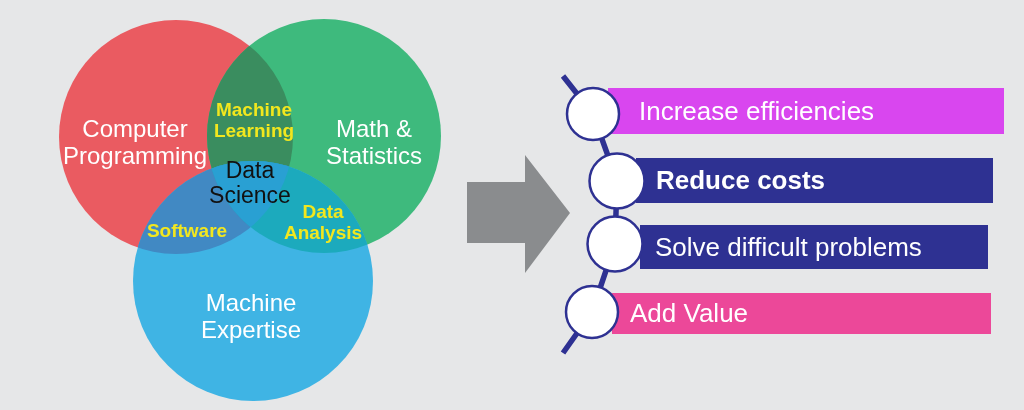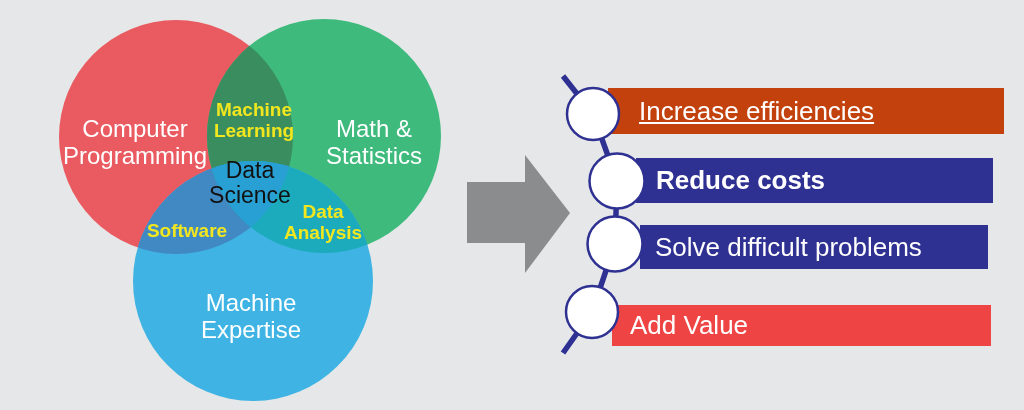--- a/index.html
+++ b/index.html
@@ -95,30 +95,30 @@
   <div class="vlabel small lbl-machine">Machine
 Learning</div>
   <div class="vlabel center-label lbl-datasci">Data
 Science</div>
   <div class="vlabel small lbl-software">Software</div>
   <div class="vlabel small lbl-analysis">Data
 Analysis</div>
   <div class="vlabel big lbl-domain">Machine
 Expertise</div>
 
-  <div class="banner banner-1" style="background: #c2410c; text-decoration: underline;">
+  <div class="banner banner-1" style="background: #d946ef;">
     <span>Increase efficiencies</span>
   </div>
   <div class="banner banner-2" style="background: rgb(46, 49, 146); font-weight: bold;">
     <span>Reduce costs</span>
   </div>
   <div class="banner banner-3" style="background: rgb(46, 49, 146);">
     <span>Solve difficult problems</span>
   </div>
-  <div class="banner banner-4" style="background: #ef4444; margin-top: 12px;">
+  <div class="banner banner-4" style="background: #ec4899;">
     <span>Add Value</span>
   </div>
 
   <svg class="layer z3" viewBox="0 0 1024 410">
     <circle cx="593" cy="114" r="26" stroke-width="2.5" fill="#ffffff" stroke="#2e3192"></circle>
     <circle cx="617" cy="181" r="27.5" stroke-width="2.5" fill="#ffffff" stroke="#2e3192"></circle>
     <circle cx="615" cy="244" r="27.5" stroke-width="2.5" fill="#ffffff" stroke="#2e3192"></circle>
     <circle cx="592" cy="312" r="26" stroke-width="2.5" fill="#ffffff" stroke="#2e3192"></circle>
   </svg>
 

